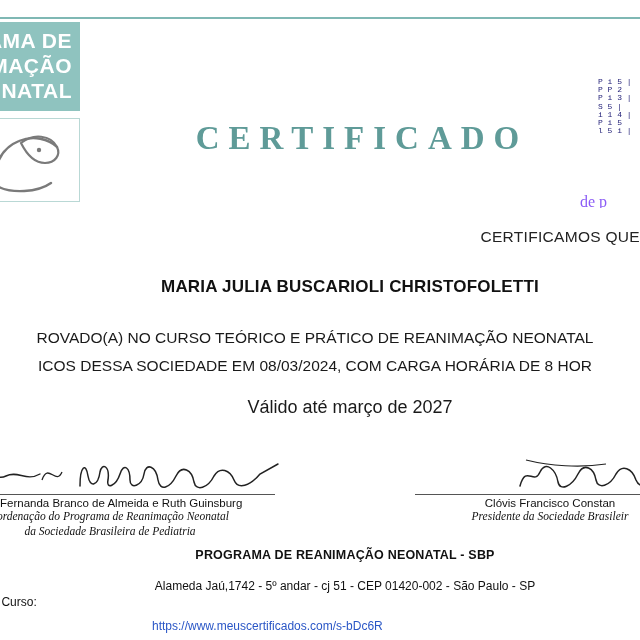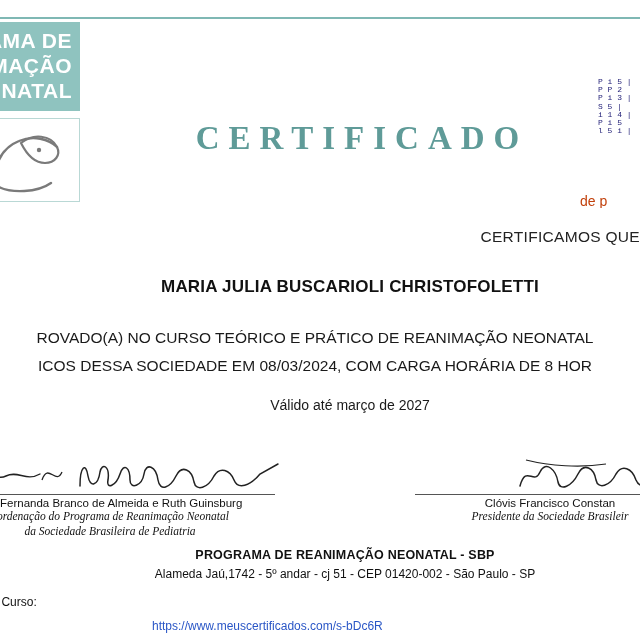--- a/index.html
+++ b/index.html
@@ -94,23 +94,23 @@
     color: #26247a;
     white-space: pre;
     font-size: 8px;
     line-height: 8.2px;
     word-break: break-all;
   }
   .qr-caption {
     position: absolute;
     left: 0;
     bottom: 2px;
-    font-family: Liberation Sans, sans-serif;
-    font-size: 14px;
-    color: #c2410c;
+    font-family: Liberation Serif, serif;
+    font-size: 16px;
+    color: #8b5cf6;
     white-space: nowrap;
   }
 
   
   .title-certificado {
     position: absolute;
     left: 0;
     right: 0;
     top: 120px;
     text-align: center;
@@ -154,21 +154,21 @@
     font-size: 15.5px;
     line-height: 28px;
     color: #1a1a1a;
   }
 
   .line-valid {
     position: absolute;
     left: 0; right: 0;
     top: 397px;
     text-align: center;
-    font-size: 14px;
+    font-size: 18px;
     color: #1a1a1a;
     padding-left: 60px;
   }
 
   
   .sig {
     position: absolute;
     text-align: center;
   }
   .sig .scribble {
@@ -207,21 +207,21 @@
   }
   .footer .f1 {
     font-size: 12.5px;
     font-weight: bold;
     color: #111;
     letter-spacing: .2px;
   }
   .footer .f2 {
     font-size: 12px;
     color: #111;
-    margin-top: 5px;
+    margin-top: 17px;
   }
 
   .course-code {
     position: absolute;
     left: -48px;
     top: 594px;
     font-size: 12px;
     color: #111;
     line-height: 16px;
     text-align: left;

